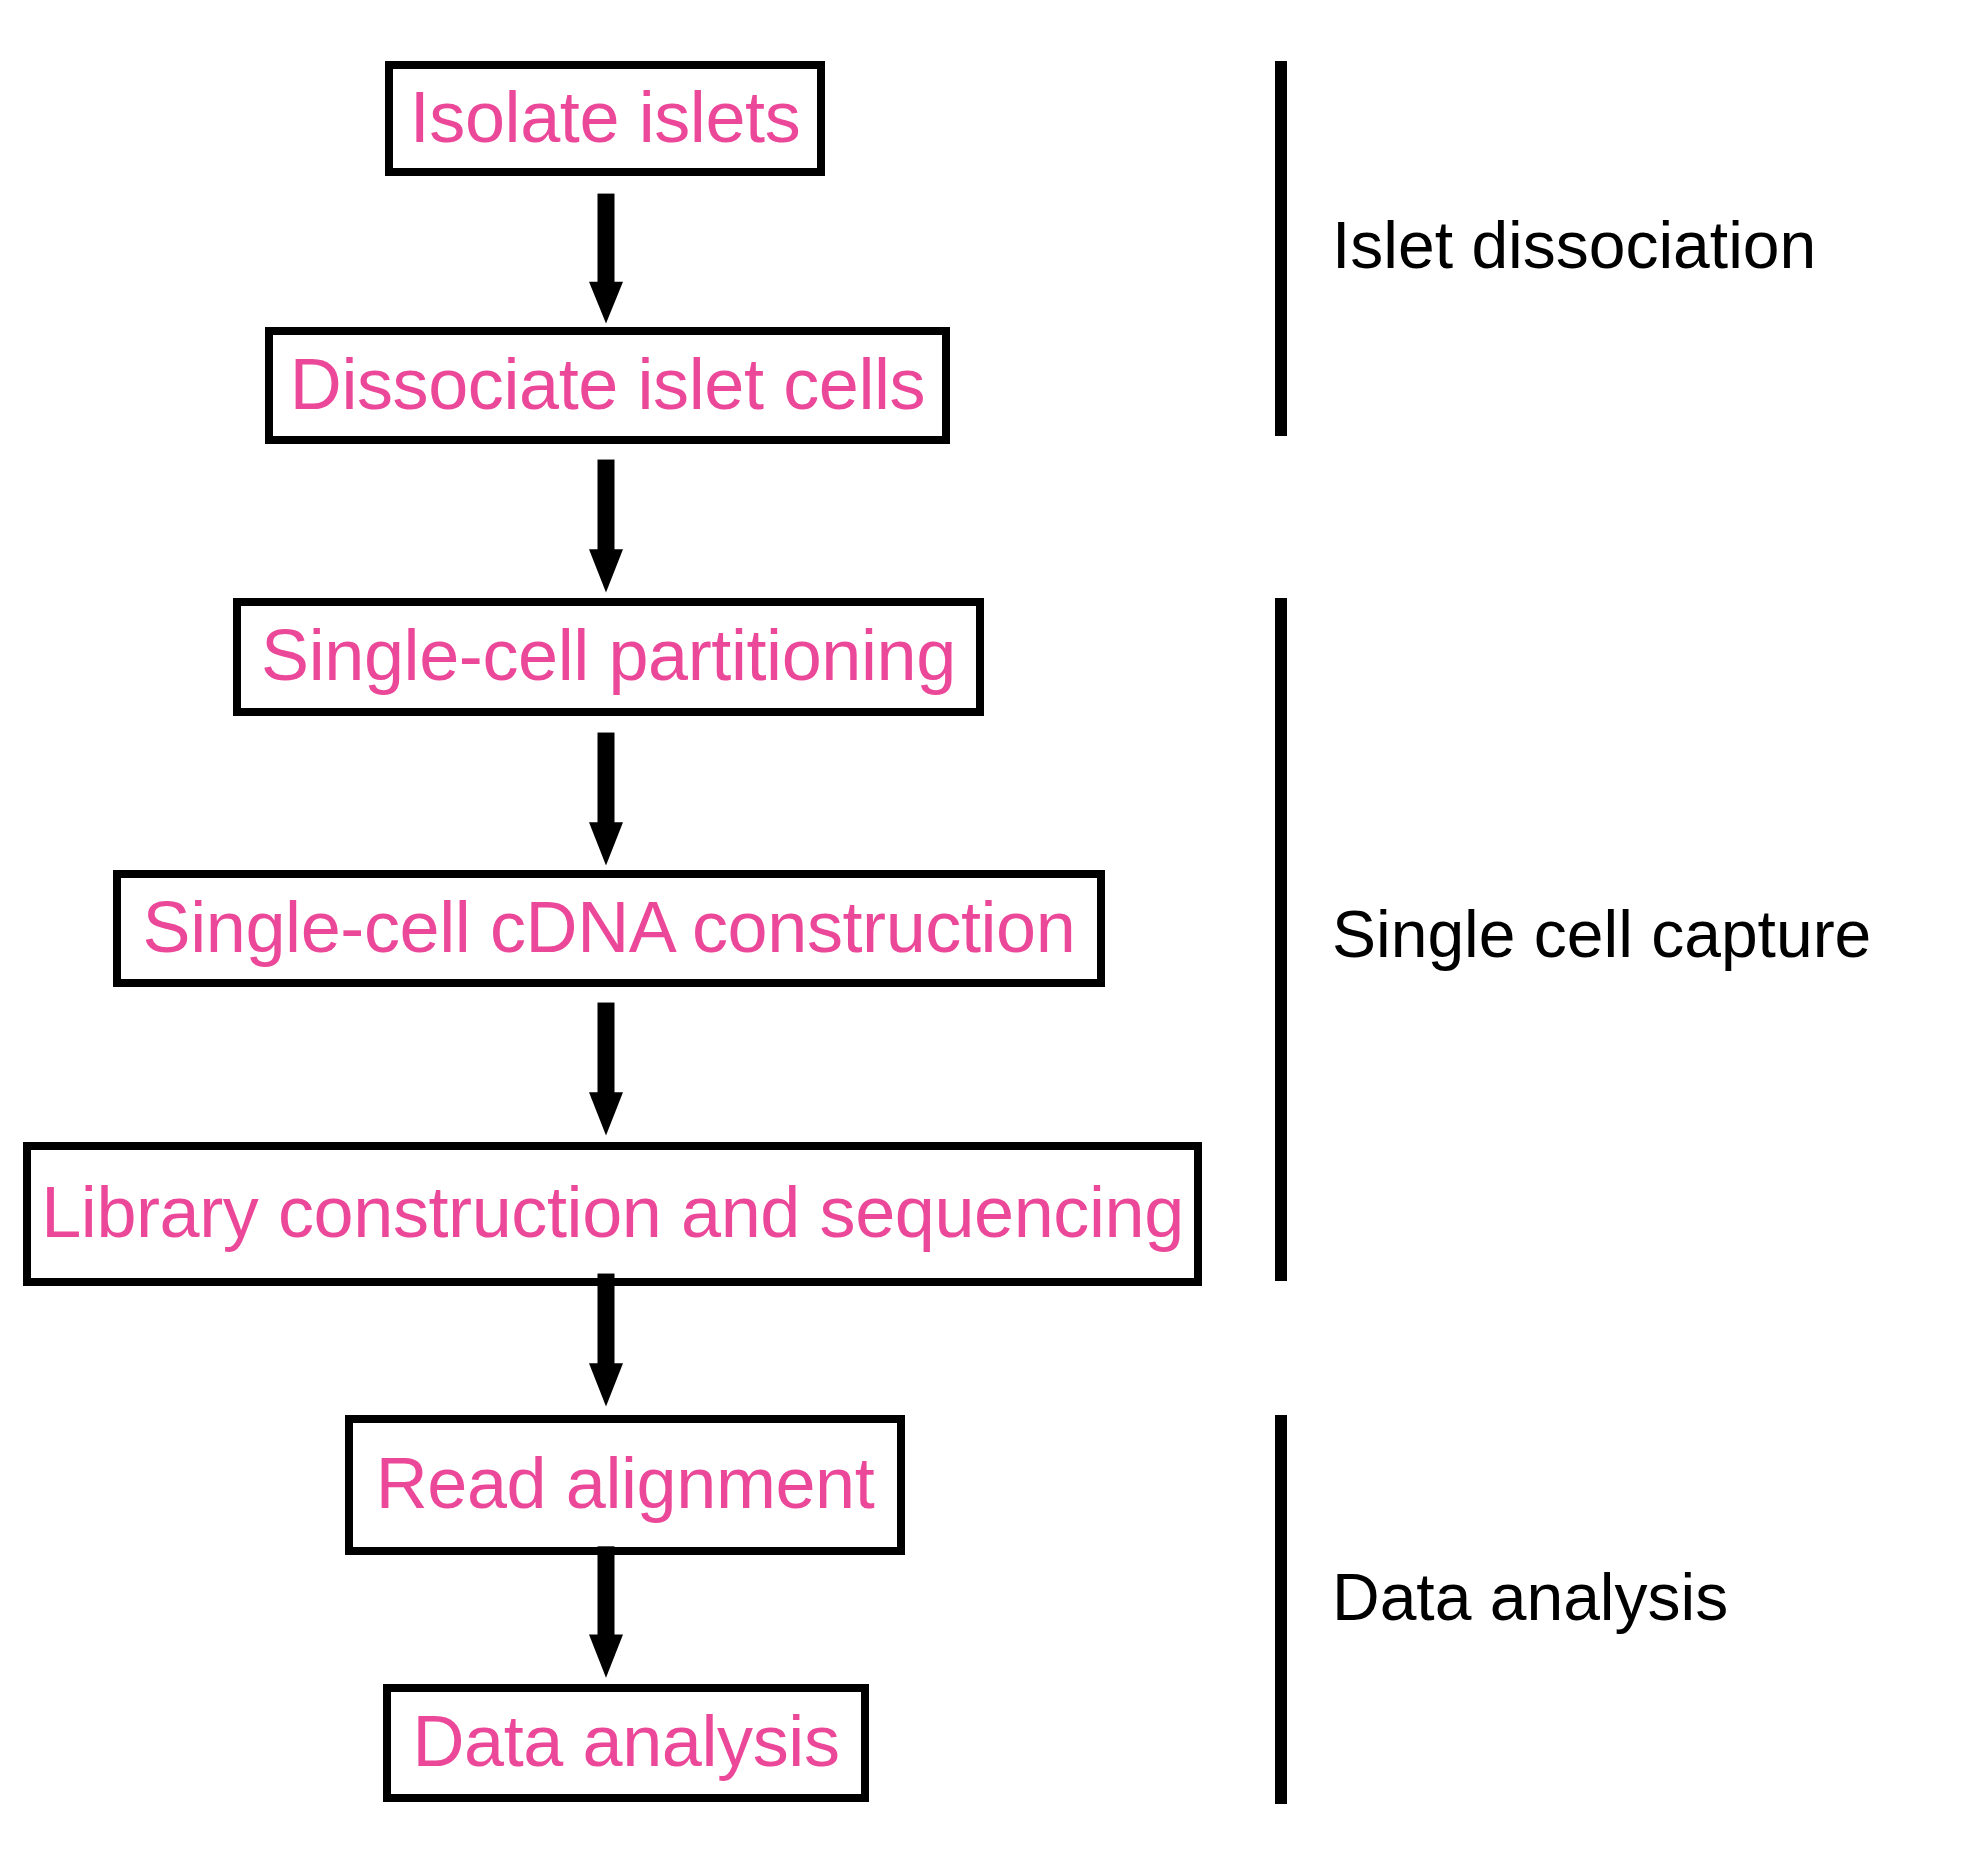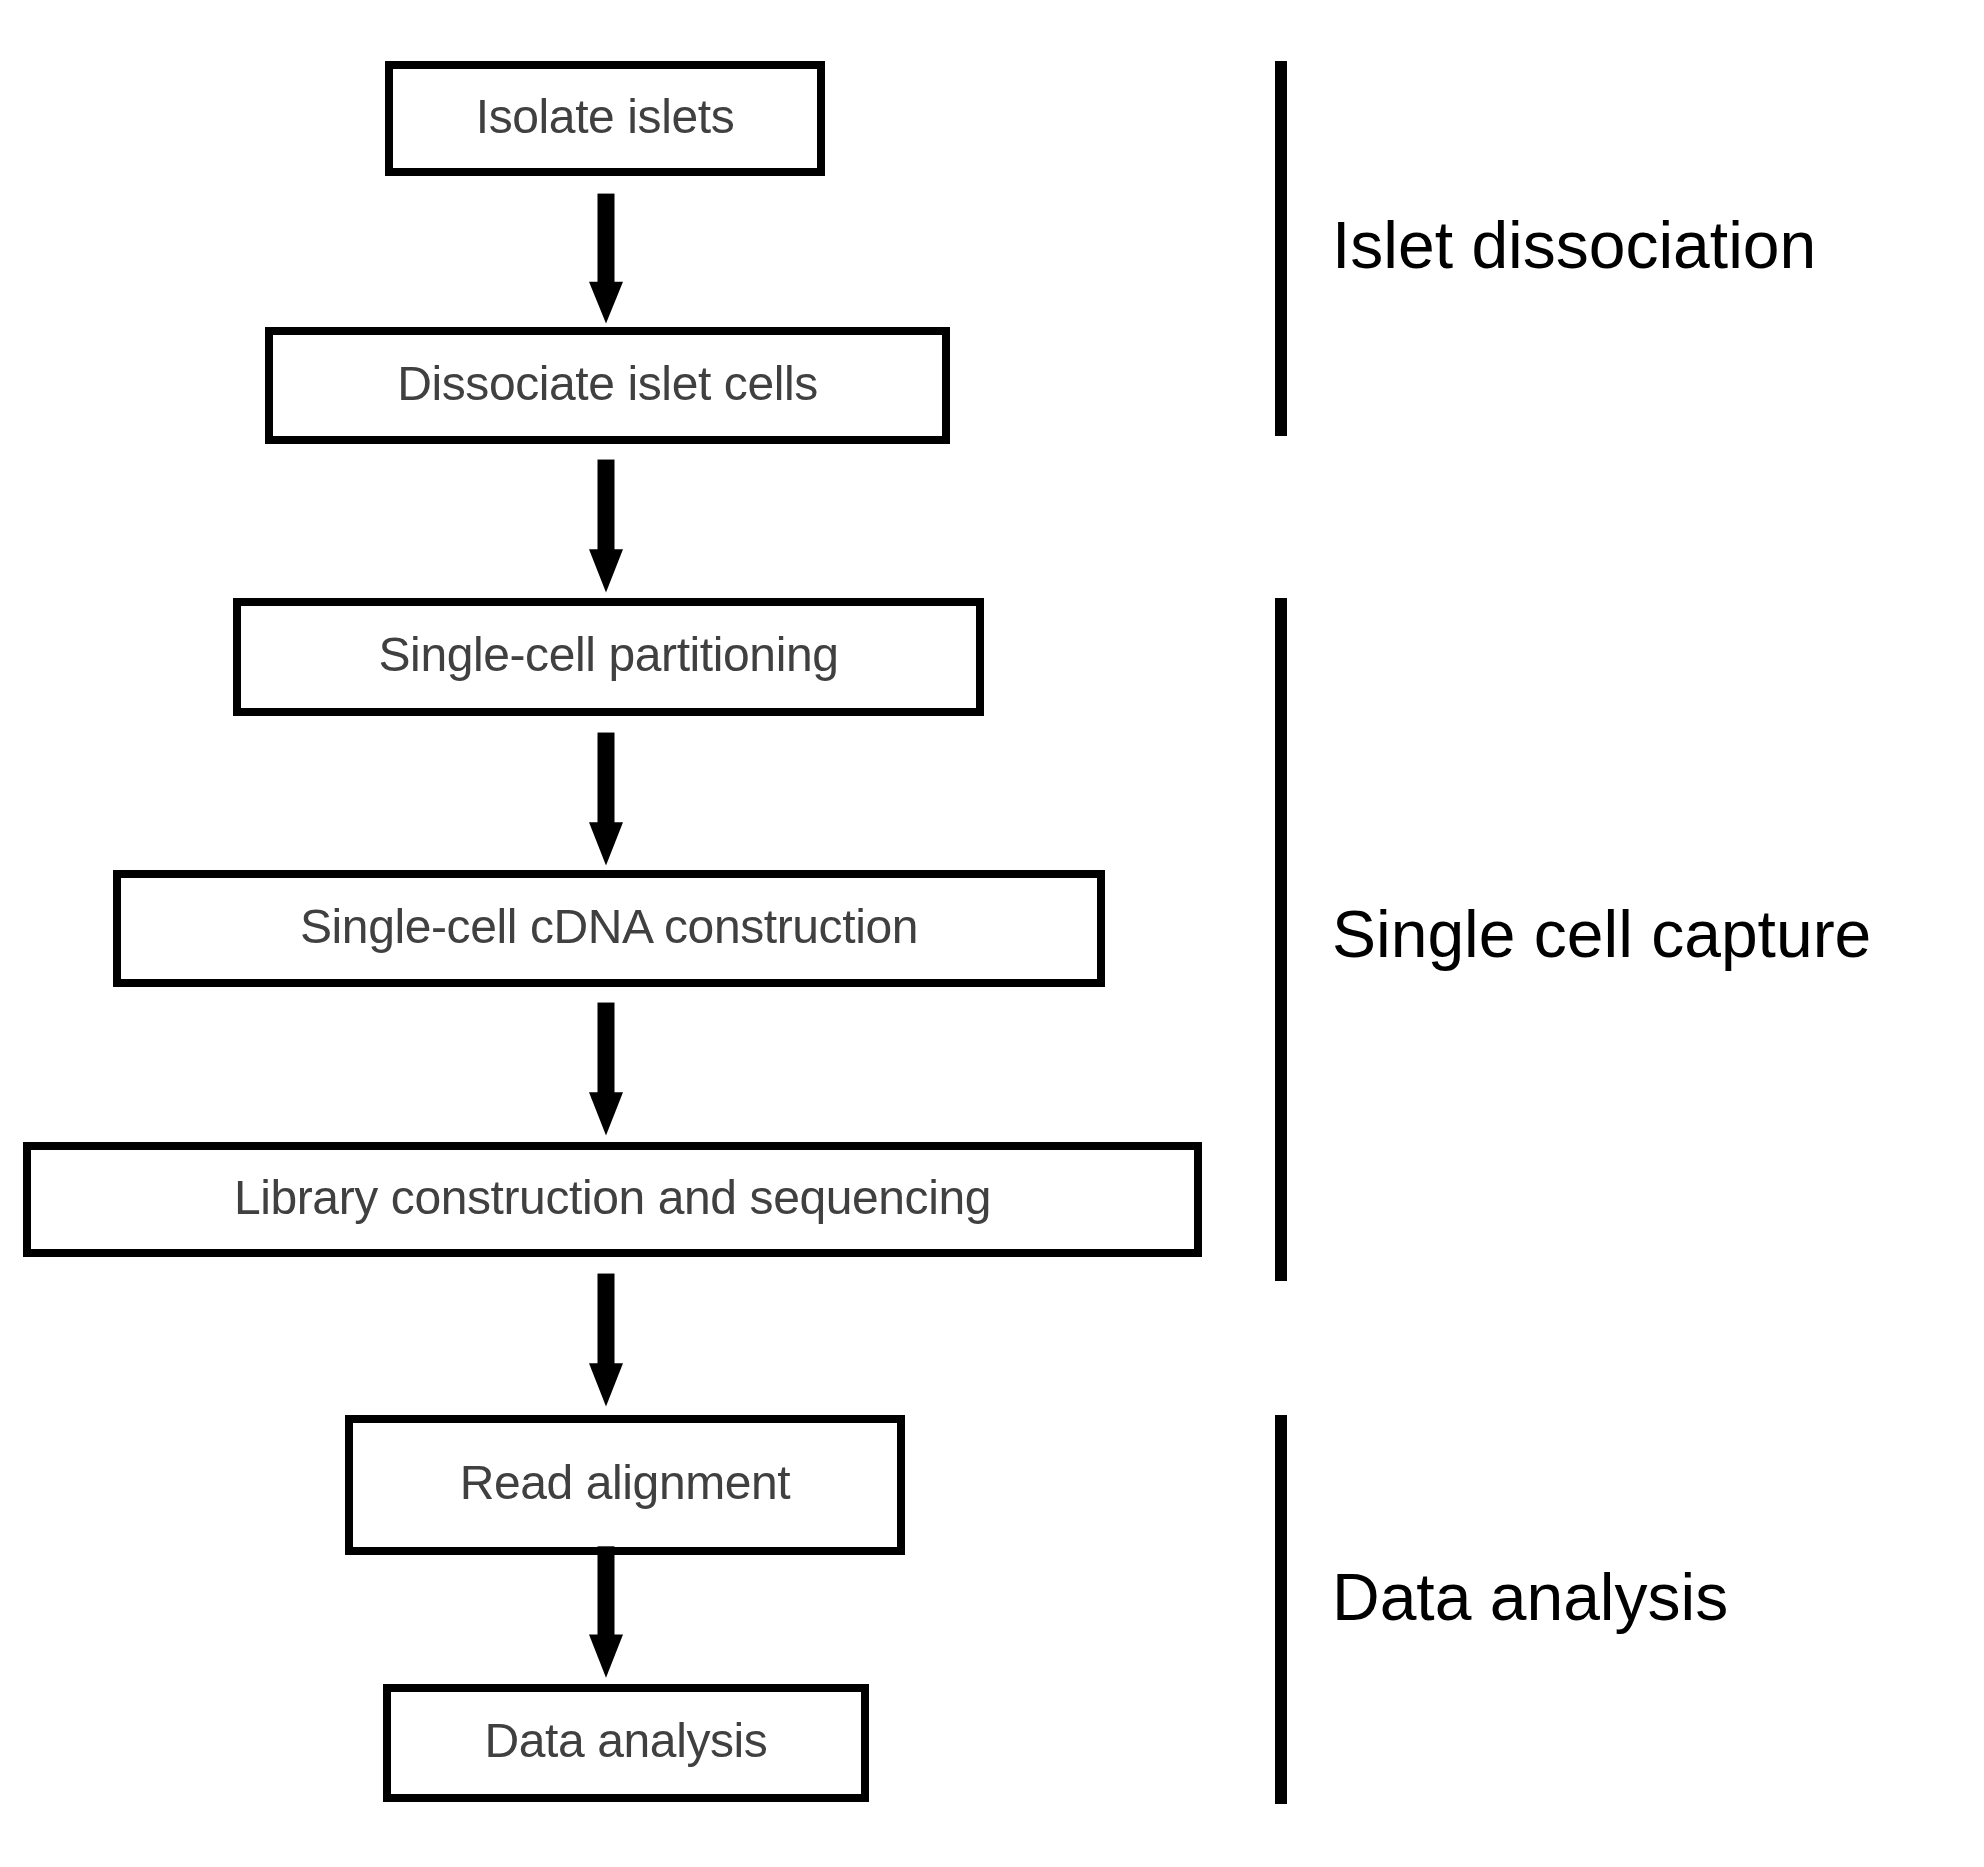--- a/index.html
+++ b/index.html
@@ -19,23 +19,23 @@
     position: absolute;
     box-sizing: border-box;
     border: 8.6px solid #000000;
     background: #ffffff;
     display: flex;
     align-items: center;
     justify-content: center;
   }
   .node-label {
     font-family: "Liberation Sans", sans-serif;
-    font-size: 48px;
+    font-size: 72px;
     line-height: 1;
-    color: #404040;
+    color: #ec4899;
     white-space: nowrap;
     letter-spacing: -0.4px;
     transform: translateY(-1.6px);
   }
   .arrow {
     position: absolute;
   }
   .arrow svg {
     display: block;
     overflow: visible;
@@ -68,21 +68,21 @@
   </div>
 
   <div class="node" style="left:233px; top:598px; width:751px; height:118px;">
     <span class="node-label">Single-cell partitioning</span>
   </div>
 
   <div class="node" style="left:113px; top:870px; width:992px; height:117px;">
     <span class="node-label">Single-cell cDNA construction</span>
   </div>
 
-  <div class="node" style="left:23px; top:1142px; width:1179px; height:115px;">
+  <div class="node" style="left:23px; top:1142px; width:1179px; height:144px;">
     <span class="node-label">Library construction and sequencing</span>
   </div>
 
   <div class="node" style="left:345px; top:1415px; width:560px; height:140px;">
     <span class="node-label">Read alignment</span>
   </div>
 
   <div class="node" style="left:383px; top:1684px; width:486px; height:118px;">
     <span class="node-label">Data analysis</span>
   </div>

